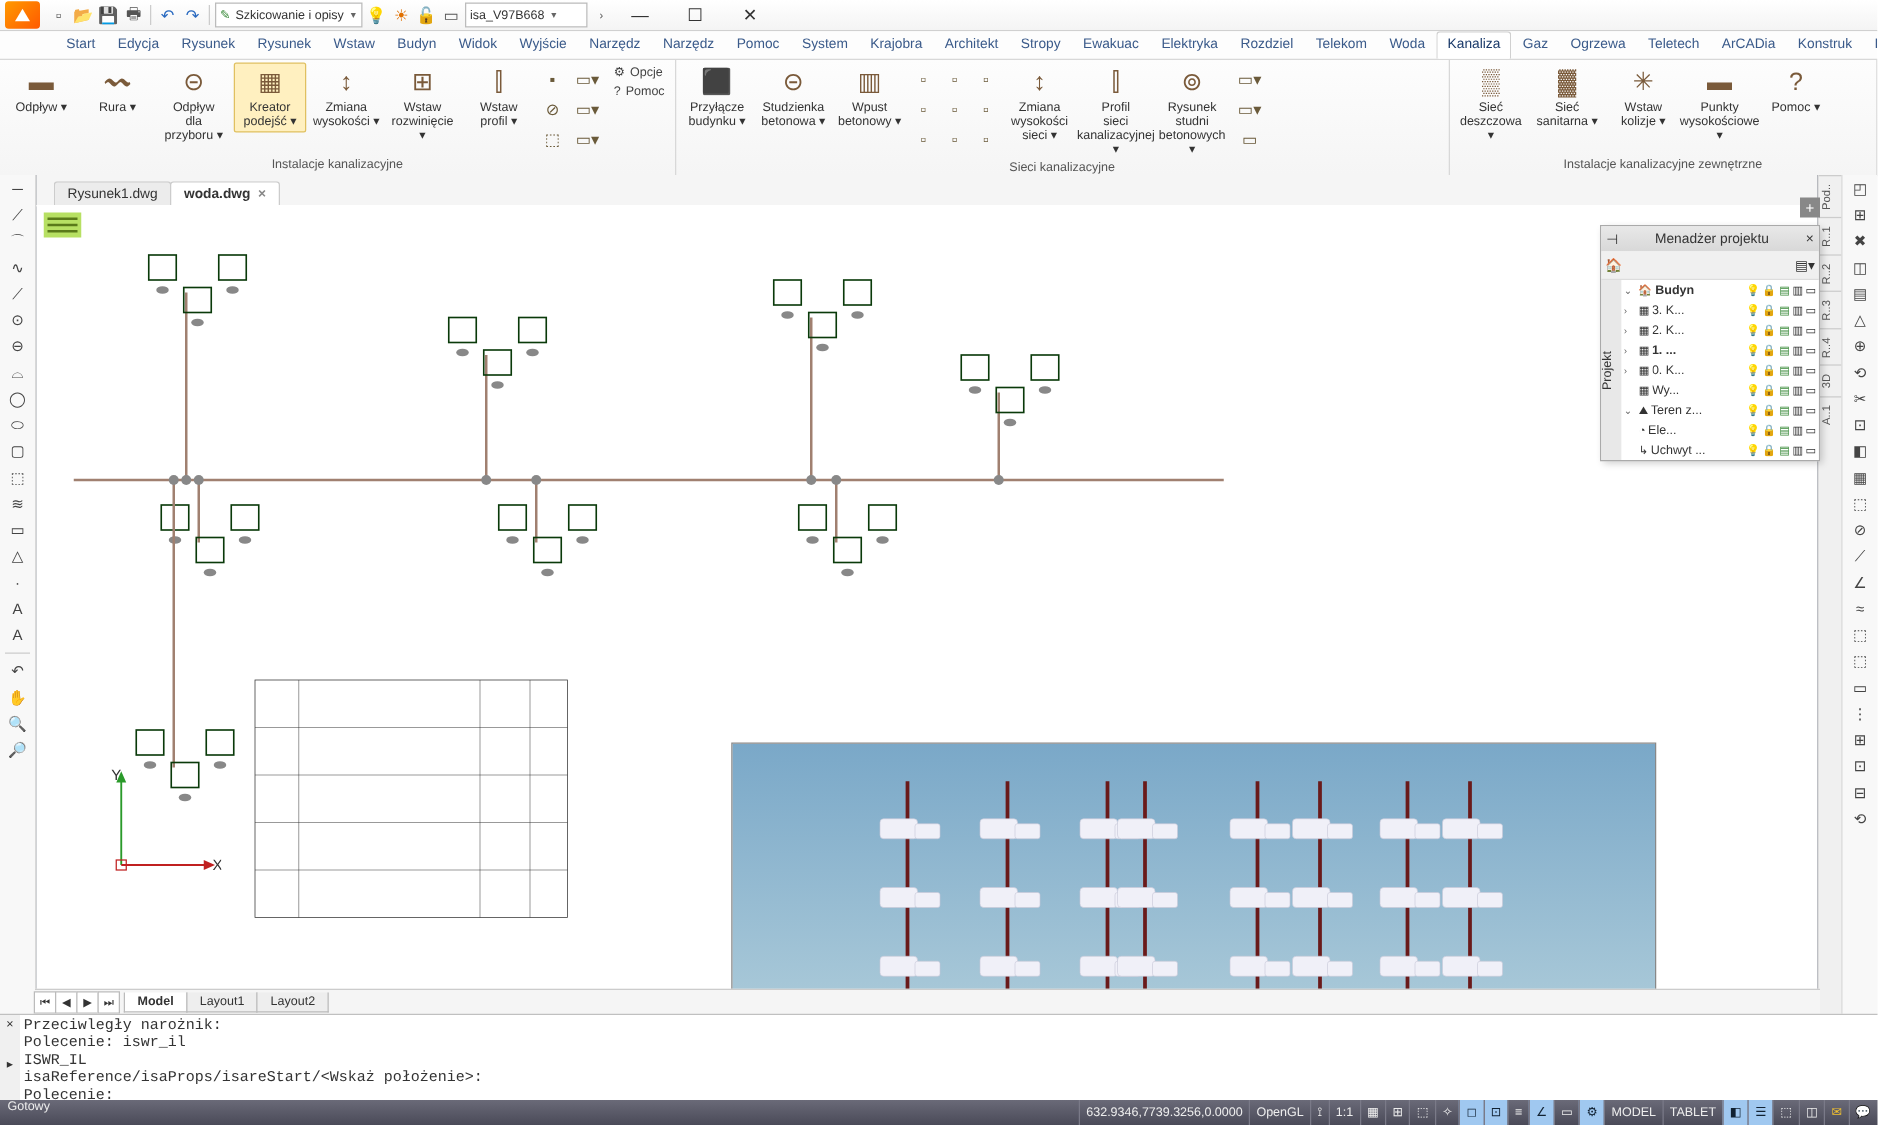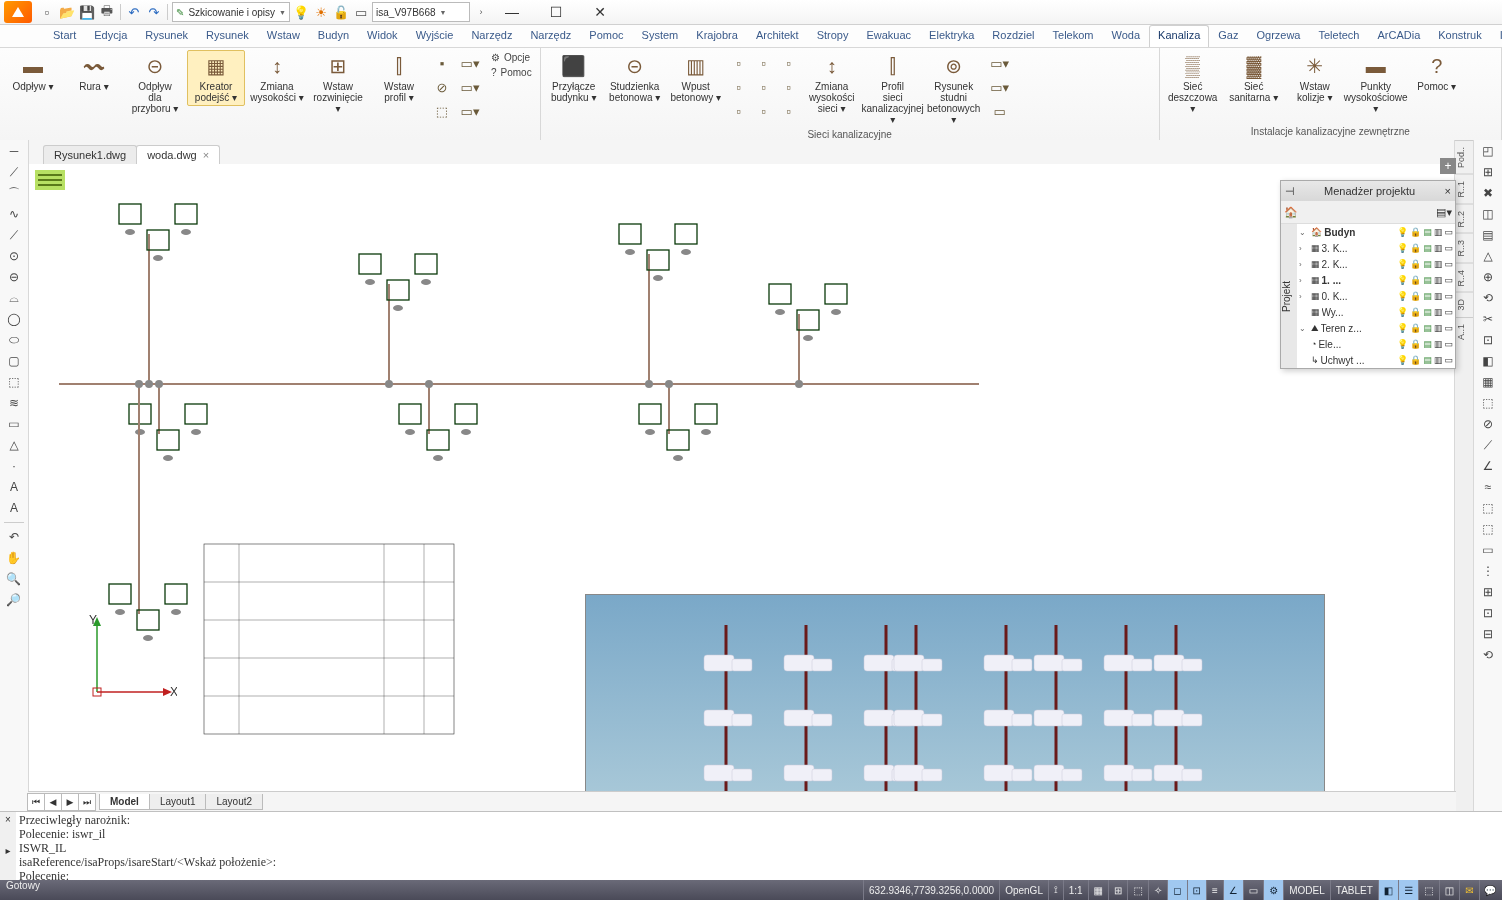--- a/index.html
+++ b/index.html
@@ -31,34 +31,34 @@
 .main{position:absolute;top:140px;left:0;right:0;bottom:88px;display:flex}
 .ltool{width:28px;background:#f8f8f8;border-right:1px solid #d8d8d8;display:flex;flex-direction:column;align-items:center;padding-top:2px;gap:3px}
 .lt{width:18px;height:18px;display:flex;align-items:center;justify-content:center;font-size:12px;color:#444}
 .lt.sep{height:1px;width:20px;background:#ccc;margin:2px 0}
 .rtool{width:28px;background:#f8f8f8;border-left:1px solid #d8d8d8;display:flex;flex-direction:column;align-items:center;padding-top:2px;gap:3px}
 .rtabs{width:18px;background:#f0f0f0;border-left:1px solid #d8d8d8;display:flex;flex-direction:column}
 .rtab{writing-mode:vertical-rl;transform:rotate(180deg);font-size:9px;padding:6px 1px;border-bottom:1px solid #ccc;color:#555;text-align:center}
 .docarea{flex:1;position:relative;background:#0f172a}
 .doctabs{height:24px;background:#f5f5f5;display:flex;align-items:flex-end;padding-left:14px;gap:0;border-bottom:1px solid #c0c0c0}
 .doctab{padding:3px 10px;border:1px solid #ccc;border-bottom:none;background:#ececec;font-size:11px;border-radius:3px 3px 0 0;margin-right:-1px}
-.doctab.active{background:#fff;font-weight:normal}
+.doctab.active{background:#fff;font-weight:bold}
 .doctab .x{margin-left:6px;color:#888}
 .canvas{position:absolute;top:24px;left:0;right:0;bottom:0;background:#fff;overflow:hidden}
 .hamburger{position:absolute;top:6px;left:6px;width:24px;height:20px;background:#b7e063;display:flex;flex-direction:column;justify-content:center;gap:3px;padding:0 3px}
 .hamburger span{height:2px;background:#5a7a1a}
 .plansvg{position:absolute;top:0;left:0;width:100%;height:100%}
 .layout-tabs{position:absolute;left:28px;right:46px;bottom:88px;height:20px;background:#f5f5f5;border-top:1px solid #ccc;display:flex;align-items:center;font-size:10px}
 .lay-nav{display:flex;margin-right:4px}
 .lay-nav span{width:16px;height:16px;border:1px solid #bbb;display:flex;align-items:center;justify-content:center;font-size:9px;margin-left:-1px;background:#fff}
 .lay-tab{padding:2px 10px;border:1px solid #bbb;border-top:none;background:#eee;margin-left:-1px}
 .lay-tab.active{background:#fff;font-weight:bold}
 .cmd{position:absolute;left:0;right:0;bottom:20px;height:68px;background:#fff;border-top:1px solid #c0c0c0;display:flex}
 .cmd-handle{width:16px;background:#f0f0f0;display:flex;flex-direction:column;align-items:center;justify-content:flex-start;font-size:10px;gap:20px;padding-top:2px}
-.cmd-text{flex:1;font-family:Liberation Serif, serif;font-size:12px;padding:1px 3px;white-space:pre;line-height:14px;overflow:hidden}
+.cmd-text{flex:1;font-family:Liberation Mono, monospace;font-size:12px;padding:1px 3px;white-space:pre;line-height:14px;overflow:hidden}
 .status{position:absolute;left:0;right:0;bottom:0;height:20px;background:linear-gradient(#6a6a78,#4a4a58);color:#eee;display:flex;align-items:flex-start;font-size:10px}
 .status .l{padding:0 6px}
 .status .r{margin-left:auto;display:flex;align-items:center;gap:0}
 .sb{padding:0 5px;border-left:1px solid #7a7a88;height:20px;display:flex;align-items:center;gap:2px}
 .sb.on{background:#a0c8f0;color:#123}
 .pm{position:absolute;top:180px;right:46px;width:174px;background:#f4f4f4;border:1px solid #aaa;box-shadow:2px 2px 6px rgba(0,0,0,.2)}
 .pm-title{background:linear-gradient(#e8e8e8,#d8d8d8);height:20px;display:flex;align-items:center;padding:0 4px;font-size:11px}
 .pm-title .t{flex:1;text-align:center}
 .pm-body{display:flex}
 .pm-side{width:16px;background:#e8e8e8;writing-mode:vertical-rl;transform:rotate(180deg);text-align:center;font-size:10px;padding:4px 0}
@@ -188,20 +188,21 @@
           <div>
             <span>⚙</span>
             <span>Opcje</span>
           </div>
           <div>
             <span>?</span>
             <span>Pomoc</span>
           </div>
         </div>
       </div>
+    <div class="panel-title">Instalacje kanalizacyjne</div>
   </div>
   <div class="panel" style="flex:0 0 610px">
     <div class="panel-body" id="p2">
         <div class="btn-lg">
           <div class="ico">⬛</div>
           <span>Przyłącze<br>budynku ▾</span>
         </div>
         <div class="btn-lg">
           <div class="ico">⊝</div>
           <span>Studzienka<br>betonowa ▾</span>

